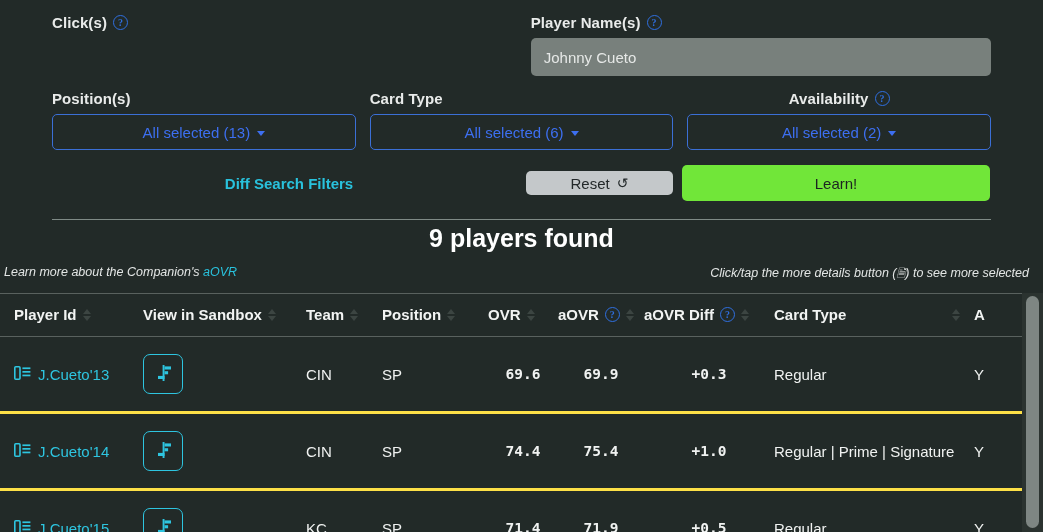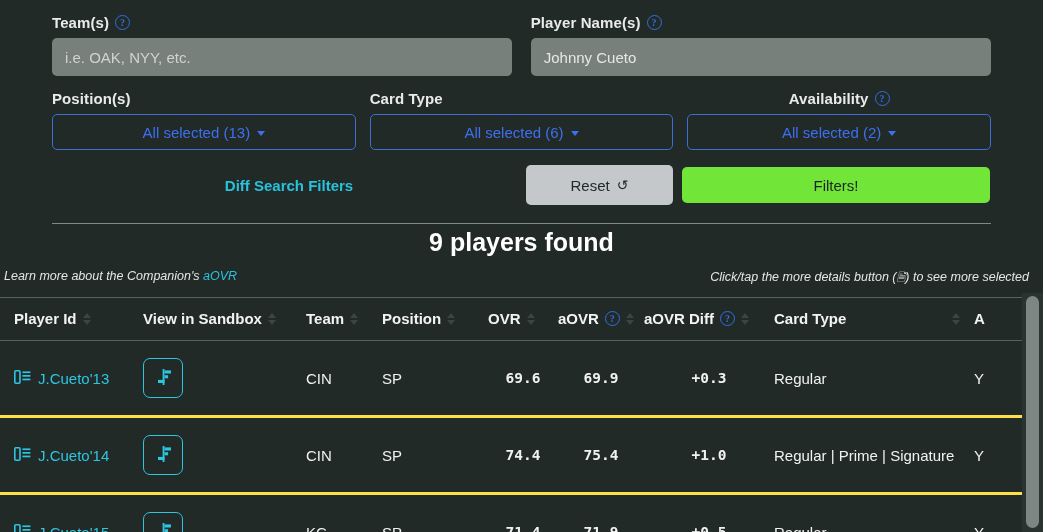--- a/index.html
+++ b/index.html
@@ -55,21 +55,21 @@
     border-right: 4.5px solid transparent; border-top: 5px solid #3d6ff0;
     display: inline-block; margin-top: 2px;
   }
 
   .act-row { margin-top: 15px; display: flex; align-items: center; }
   .more-filters {
     width: 474px; text-align: center; color: #29c2dd;
     font-size: 15px; font-weight: bold; cursor: pointer;
   }
   .btn-reset {
-    width: 147px; height: 40px; border-radius: 5px;
+    width: 147px; height: 24px; border-radius: 5px;
     background: #c4c8ca; color: #23292a; border: none;
     font-size: 15px; font-family: "Liberation Sans", sans-serif;
     display: flex; align-items: center; justify-content: center; gap: 7px;
     cursor: pointer;
   }
   .btn-search {
     width: 308px; height: 36px; border-radius: 5px; margin-left: 9px;
     background: #71e639; color: #1c2321; border: none;
     font-size: 15px; font-family: "Liberation Sans", sans-serif;
     cursor: pointer;
@@ -155,24 +155,23 @@
   }
 </style>
 </head>
 <body>
 
 <div class="form">
 
   <div class="row">
     <div class="col-half">
       <div class="field-label">
-        <span>Team(s)</span>
+        <span>Click(s)</span>
         <span class="help-icon">?</span>
       </div>
-      <input class="text-input" type="text" placeholder="i.e. OAK, NYY, etc." style="">
     </div>
     <div class="gap-mid"></div>
     <div class="col-half">
       <div class="field-label">
         <span>Player Name(s)</span>
         <span class="help-icon">?</span>
       </div>
       <input class="text-input" type="text" id="player-name-input" value="Johnny Cueto" style="">
     </div>
   </div>
@@ -209,21 +208,21 @@
       </div>
     </div>
   </div>
 
   <div class="act-row">
     <div class="more-filters">Diff Search Filters</div>
     <button class="btn-reset">
       <span>Reset</span>
       <span class="reset-arrow">↺</span>
     </button>
-    <button class="btn-search">Filters!</button>
+    <button class="btn-search">Learn!</button>
   </div>
 
 </div>
 
 <hr class="divider">
 
 <div class="found">9 players found</div>
 
 <div class="notes">
   <div>

